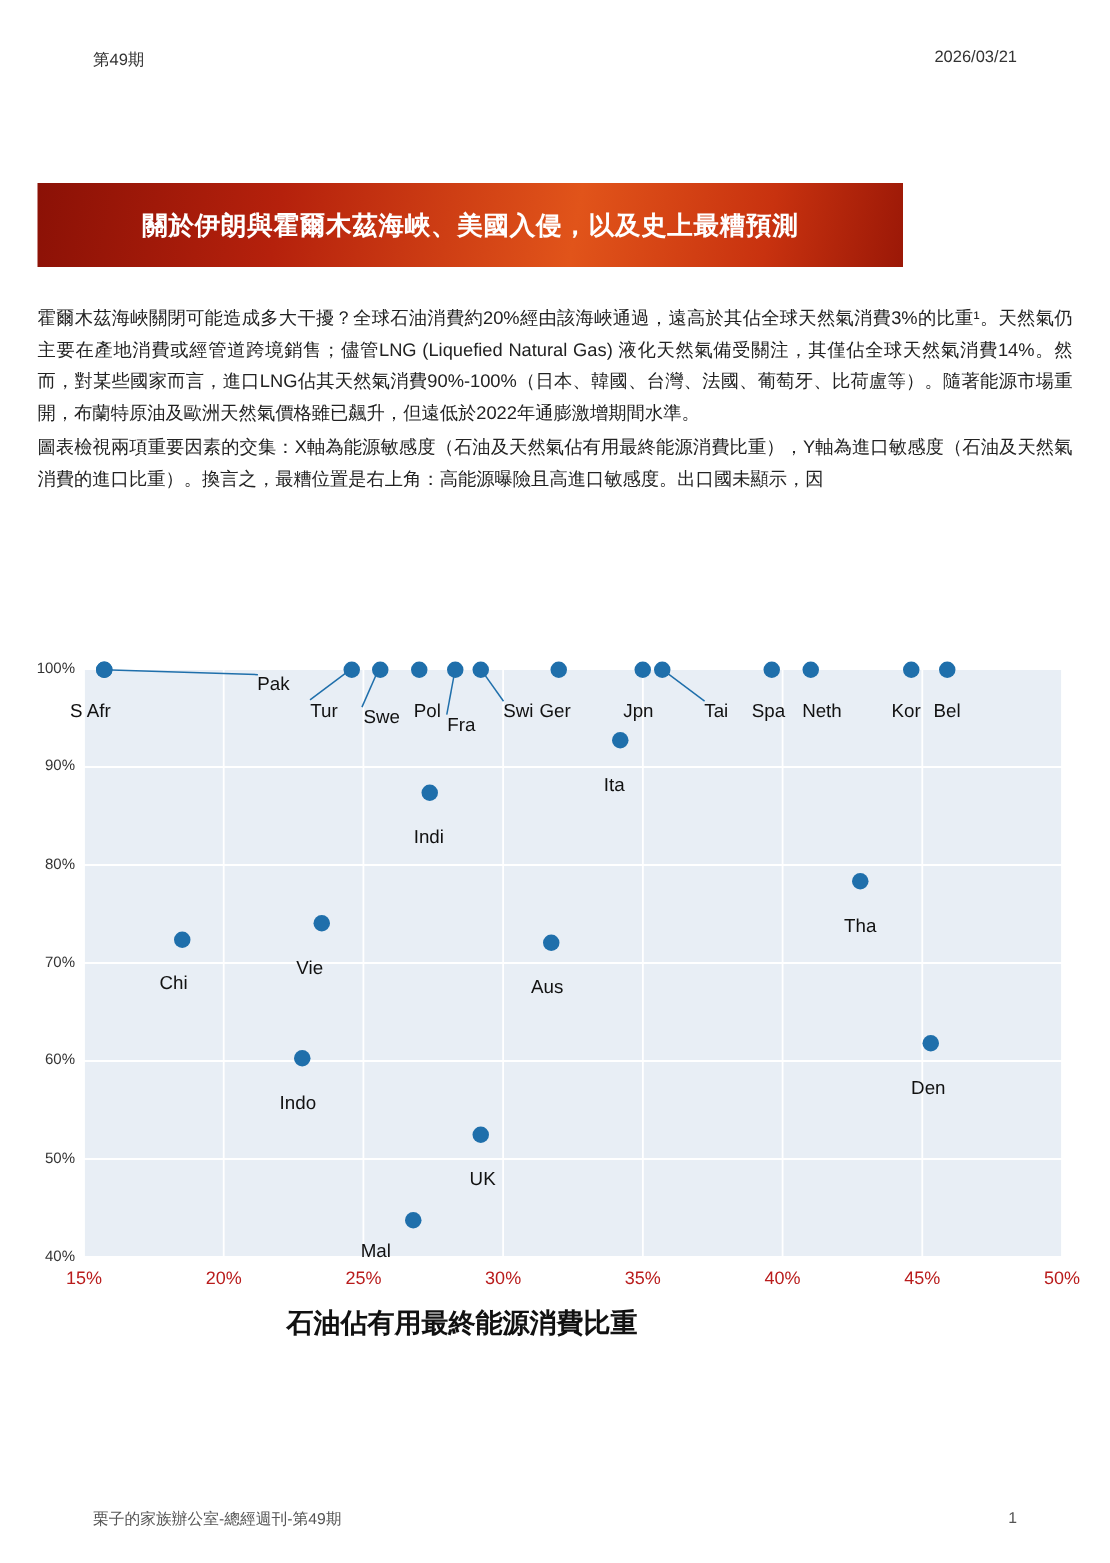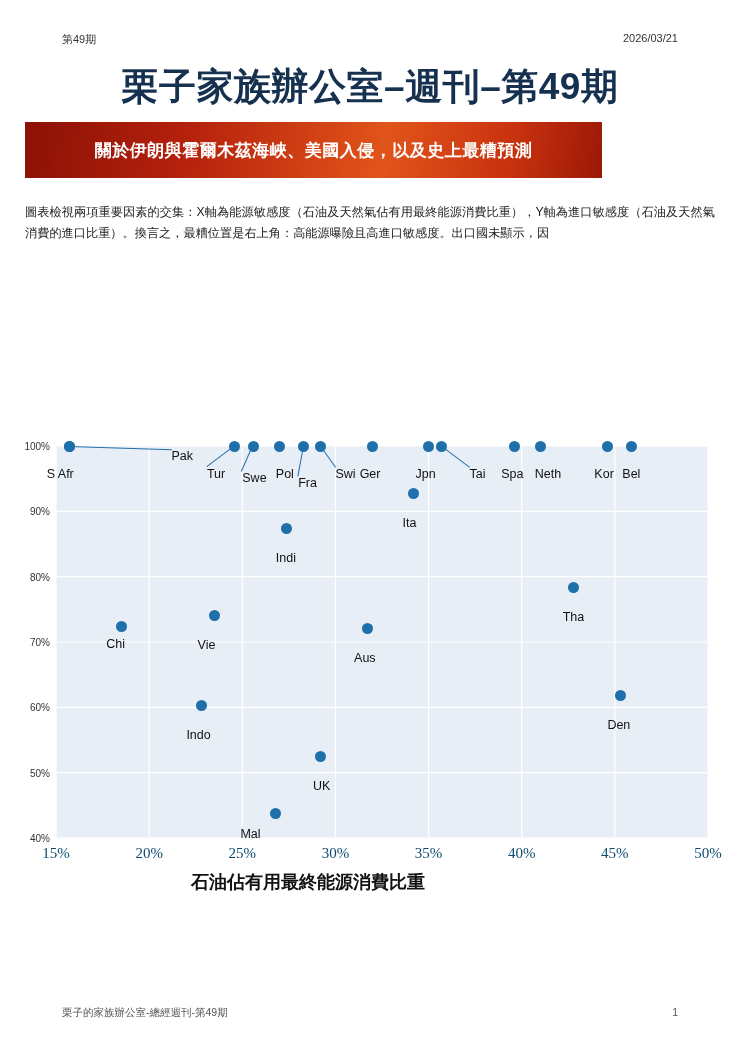--- a/index.html
+++ b/index.html
@@ -110,24 +110,23 @@
     transform: translateY(-50%);
     font-size: 10px;
     color: #333;
     white-space: nowrap;
   }
   .xlab {
     position: absolute;
     top: 100%;
     margin-top: 7px;
     transform: translateX(-50%);
-    font-size: 15px;
-    color: #0c4a6e;
+    font-size: 12px;
+    color: #b91c1c;
     white-space: nowrap;
-    font-family: Liberation Serif, serif;
   }
   .pt {
     position: absolute;
     width: 11px;
     height: 11px;
     margin-left: -5.5px;
     margin-top: -5.5px;
     border-radius: 50%;
     background: #1f6fab;
   }
@@ -169,27 +168,27 @@
 </head>
 <body>
 
 <div class="page">
 
   <div class="header-row">
     <span>第49期</span>
     <span>2026/03/21</span>
   </div>
 
-  <div class="title">栗子家族辦公室–週刊–第49期</div>
 
   <div class="banner">
     <div class="banner-text">關於伊朗與霍爾木茲海峽、美國入侵，以及史上最糟預測</div>
   </div>
 
   <div class="body-text">
+    <p>霍爾木茲海峽關閉可能造成多大干擾？全球石油消費約20%經由該海峽通過，遠高於其佔全球天然氣消費3%的比重¹。天然氣仍主要在產地消費或經管道跨境銷售；儘管LNG (Liquefied Natural Gas) 液化天然氣備受關注，其僅佔全球天然氣消費14%。然而，對某些國家而言，進口LNG佔其天然氣消費90%-100%（日本、韓國、台灣、法國、葡萄牙、比荷盧等）。隨著能源市場重開，布蘭特原油及歐洲天然氣價格雖已飆升，但遠低於2022年通膨激增期間水準。</p>
     <p class="indent">圖表檢視兩項重要因素的交集：X軸為能源敏感度（石油及天然氣佔有用最終能源消費比重），Y軸為進口敏感度（石油及天然氣消費的進口比重）。換言之，最糟位置是右上角：高能源曝險且高進口敏感度。出口國未顯示，因</p>
   </div>
 
 
   <div class="chart-area">
     <div class="plot" id="plot">
       <svg class="plotsvg" id="gridsvg" width="652" height="392">
           <line x1="0" y1="0" x2="0" y2="392" stroke="#ffffff" stroke-width="1.2"></line>
           <line x1="93.14285714285714" y1="0" x2="93.14285714285714" y2="392" stroke="#ffffff" stroke-width="1.2"></line>
           <line x1="186.28571428571428" y1="0" x2="186.28571428571428" y2="392" stroke="#ffffff" stroke-width="1.2"></line>
@@ -257,21 +256,21 @@
         <div class="ptlabel" style="left: 566.309px; top: 20.9067px;">Bel</div>
         <div class="pt" style="left: 357.669px; top: 47.6933px; background: rgb(31, 111, 171);"></div>
         <div class="ptlabel" style="left: 346.491px; top: 69.9067px;">Ita</div>
         <div class="pt" style="left: 230.994px; top: 82.9733px; background: rgb(31, 111, 171);"></div>
         <div class="ptlabel" style="left: 219.817px; top: 105.187px;">Indi</div>
         <div class="pt" style="left: 517.874px; top: 141.773px; background: rgb(31, 111, 171);"></div>
         <div class="ptlabel" style="left: 506.697px; top: 163.987px;">Tha</div>
         <div class="pt" style="left: 158.343px; top: 169.867px; background: rgb(31, 111, 171);"></div>
         <div class="ptlabel" style="left: 141.577px; top: 192.08px;">Vie</div>
         <div class="pt" style="left: 65.2px; top: 180.973px; background: rgb(31, 111, 171);"></div>
-        <div class="ptlabel" style="left: 50.2971px; top: 191px;">Chi</div>
+        <div class="ptlabel" style="left: 50.2971px; top: 202px;">Chi</div>
         <div class="pt" style="left: 311.097px; top: 182.933px; background: rgb(31, 111, 171);"></div>
         <div class="ptlabel" style="left: 298.057px; top: 205.147px;">Aus</div>
         <div class="pt" style="left: 564.446px; top: 249.573px; background: rgb(31, 111, 171);"></div>
         <div class="ptlabel" style="left: 551.406px; top: 271.787px;">Den</div>
         <div class="pt" style="left: 145.303px; top: 259.373px; background: rgb(31, 111, 171);"></div>
         <div class="ptlabel" style="left: 130.4px; top: 281.587px;">Indo</div>
         <div class="pt" style="left: 264.526px; top: 310.333px; background: rgb(31, 111, 171);"></div>
         <div class="ptlabel" style="left: 257.074px; top: 332.547px;">UK</div>
         <div class="pt" style="left: 219.817px; top: 367.173px; background: rgb(31, 111, 171);"></div>
         <div class="ptlabel" style="left: 184.423px; top: 380.893px;">Mal</div>

